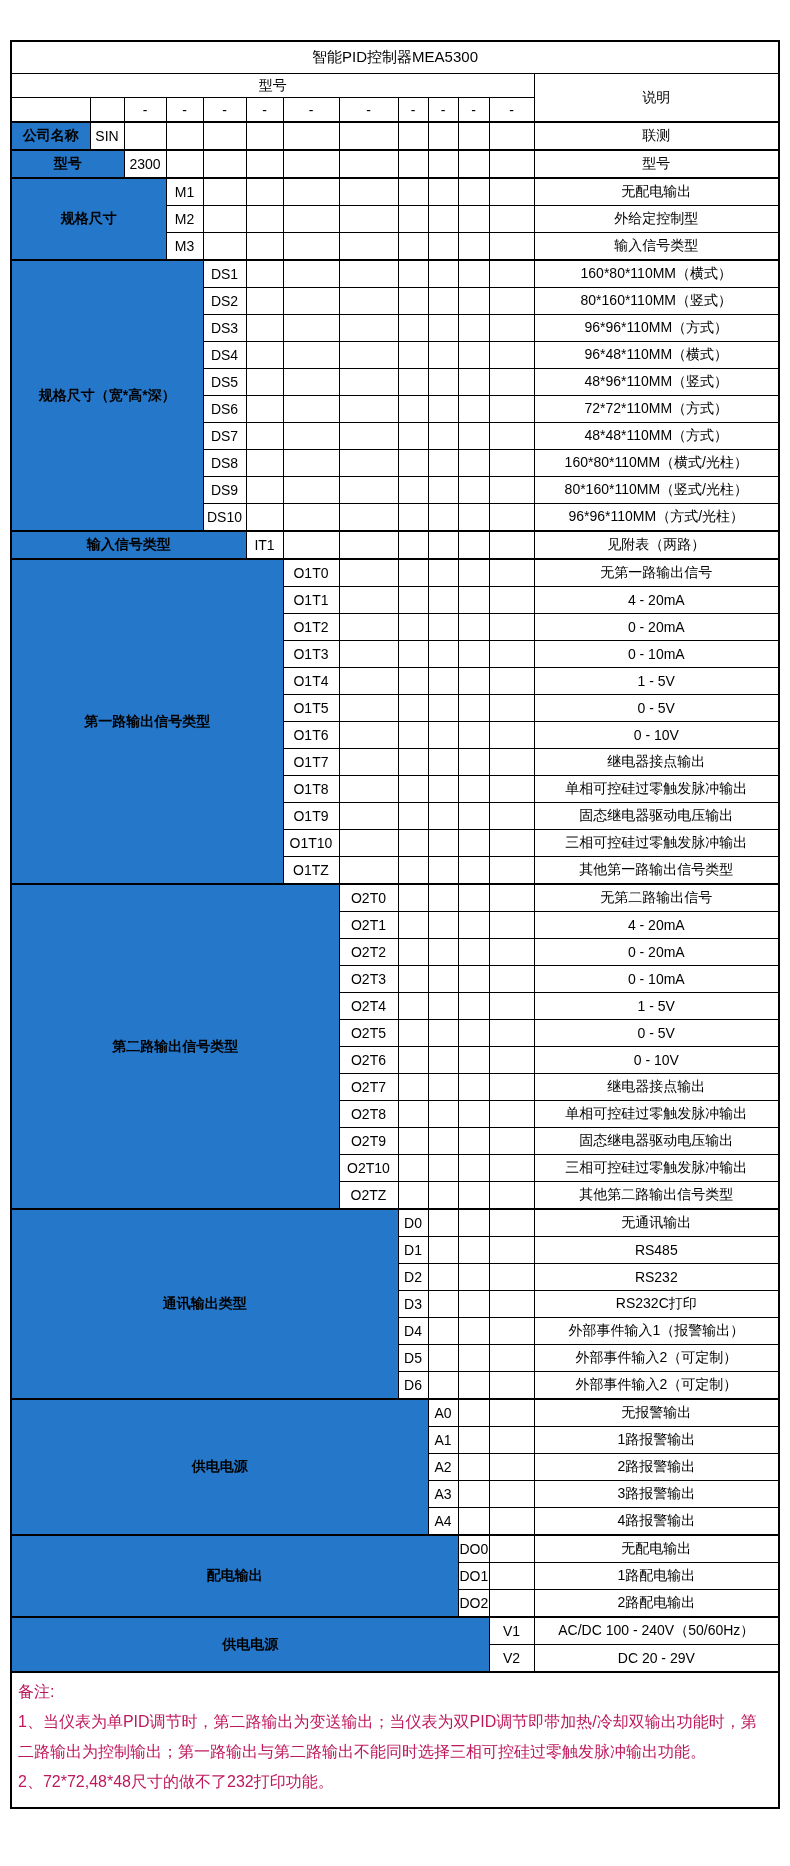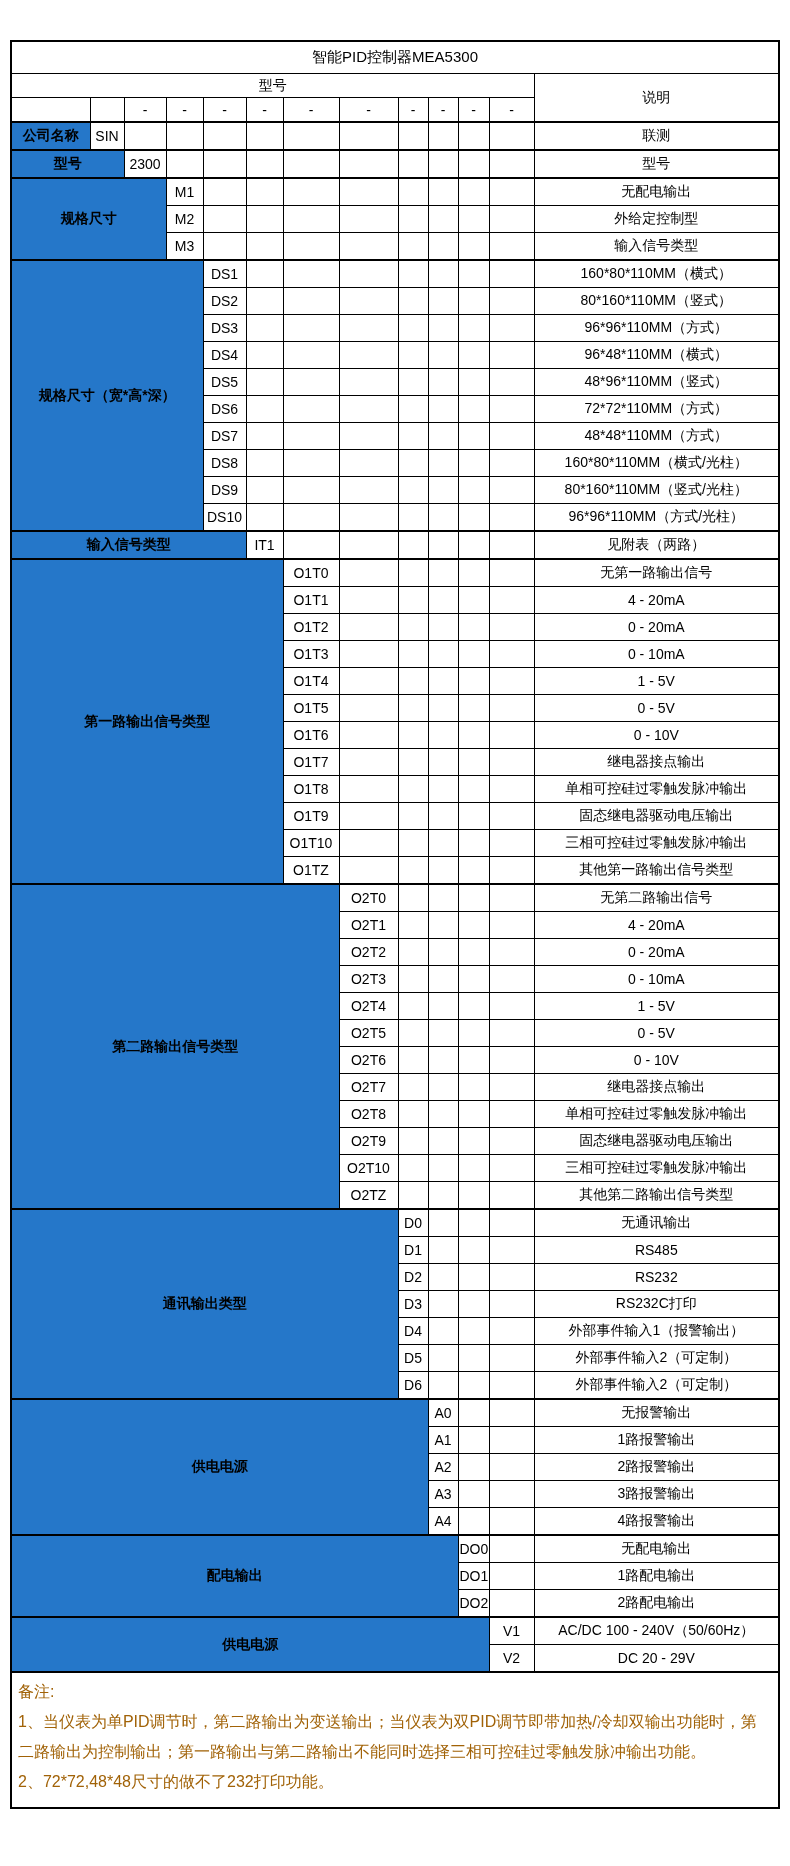--- a/index.html
+++ b/index.html
@@ -24,21 +24,21 @@
   tr.hdr td { height: 23px; font-size: 14px; }
   td.blue { background: var(--blue); color: #ffffff; font-size: 14px; font-weight: bold; }
   td.code { font-size: 15px; }
   td.desc { font-size: 14px; margin-left: 12px; }
   tr.section-start td { border-top: 2px solid var(--border); }
   tr.notes-row td {
     border-top: 2px solid var(--border);
     text-align: left; white-space: normal; height: auto;
     padding: 4px 8px 10px 6px; font-size: 16px; line-height: 30px;
   }
-  .note-line { color: #a16207; }
+  .note-line { color: #be185d; }
 </style>
 </head>
 <body>
 
 <div class="page">
   <table class="spec">
     <colgroup>
       <col style="width:79px">
         <col style="width:34px">
         <col style="width:42px">

